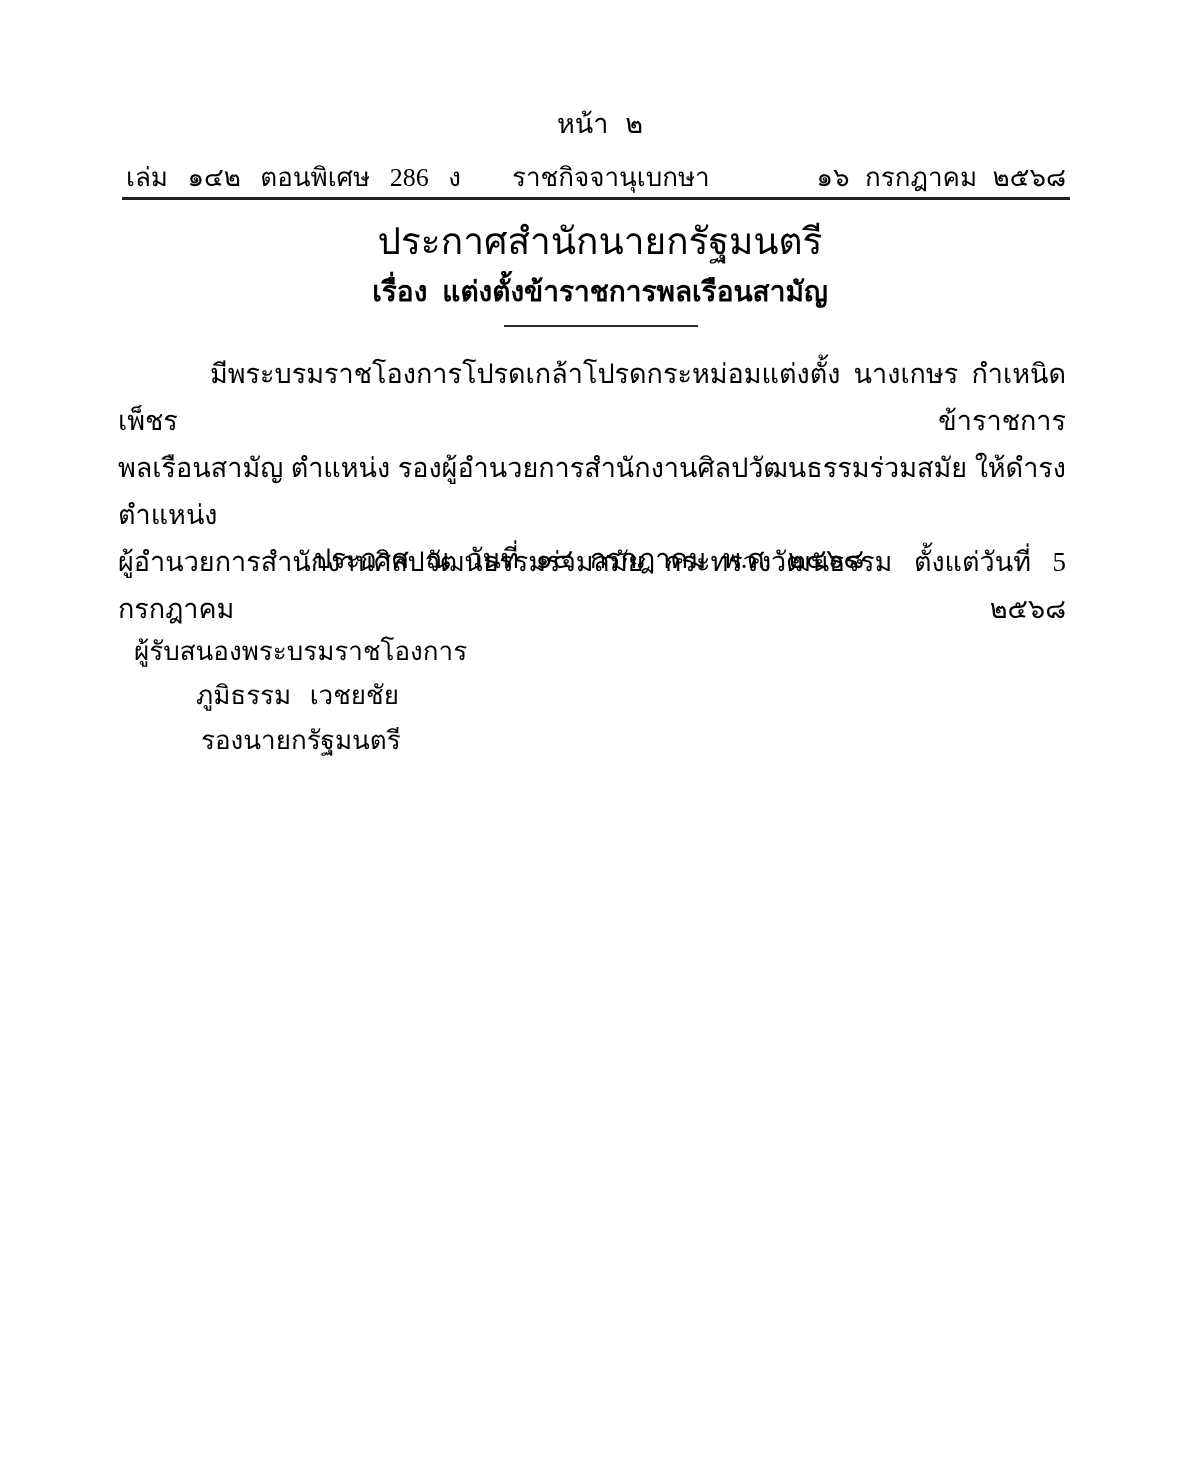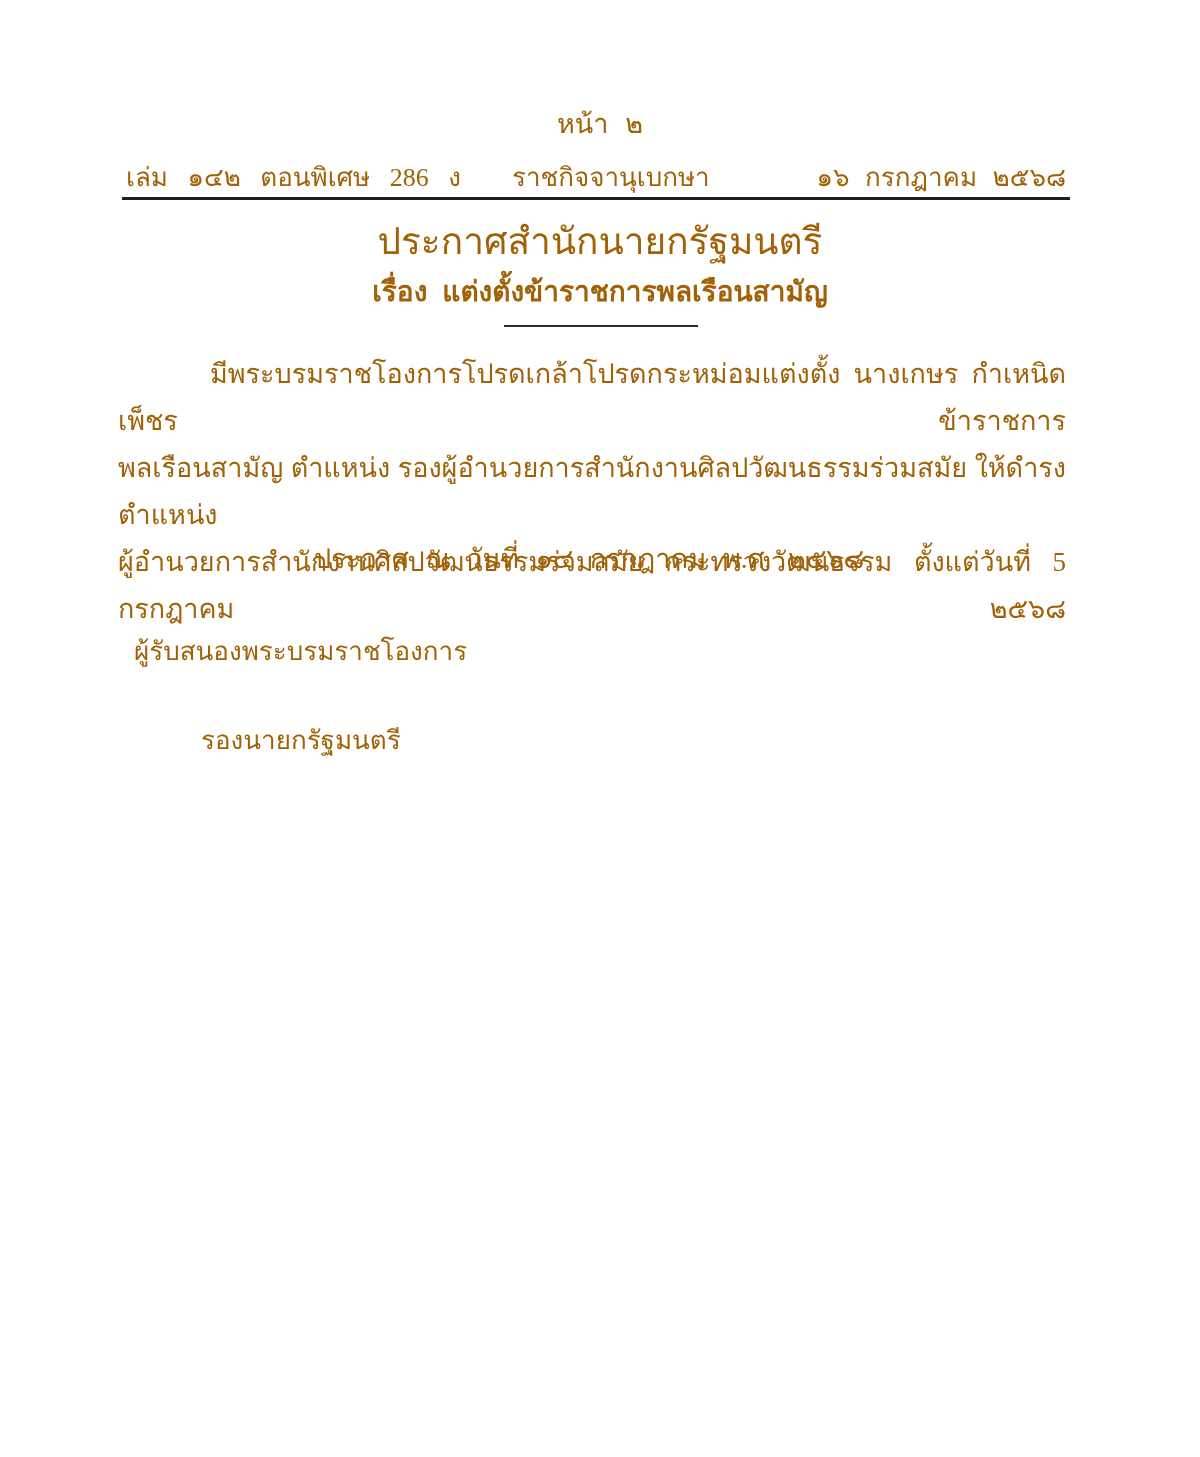--- a/index.html
+++ b/index.html
@@ -5,21 +5,21 @@
   html, body {
     margin: 0;
     padding: 0;
     background: #ffffff;
   }
   .page {
     position: relative;
     width: 1200px;
     height: 1457px;
     background: #ffffff;
-    color: #a16207;
+    color: #000000;
     font-family: "Liberation Serif", "DejaVu Serif", serif;
     overflow: hidden;
   }
   
   .hdr-page-num {
     position: absolute;
     top: 104px;
     left: 0;
     width: 100%;
     text-align: center;
@@ -171,16 +171,17 @@
   <div class="body-par">
     <div class="body-line first">มีพระบรมราชโองการโปรดเกล้าโปรดกระหม่อมแต่งตั้ง นางเกษร กำเหนิดเพ็ชร ข้าราชการ</div>
     <div class="body-line">พลเรือนสามัญ ตำแหน่ง รองผู้อำนวยการสำนักงานศิลปวัฒนธรรมร่วมสมัย ให้ดำรงตำแหน่ง</div>
     <div class="body-line">ผู้อำนวยการสำนักงานศิลปวัฒนธรรมร่วมสมัย กระทรวงวัฒนธรรม ตั้งแต่วันที่ 5 กรกฎาคม ๒๕๖๘</div>
   </div>
 
   <div class="promulgation">ประกาศ ณ วันที่ ๑๔ กรกฎาคม พ.ศ. ๒๕๖๘</div>
 
   <div class="countersign">ผู้รับสนองพระบรมราชโองการ</div>
 
+  <div class="signer-name">ภูมิธรรม เวชยชัย</div>
 
   <div class="signer-title">รองนายกรัฐมนตรี</div>
 
 </div>
 
 </body></html>

